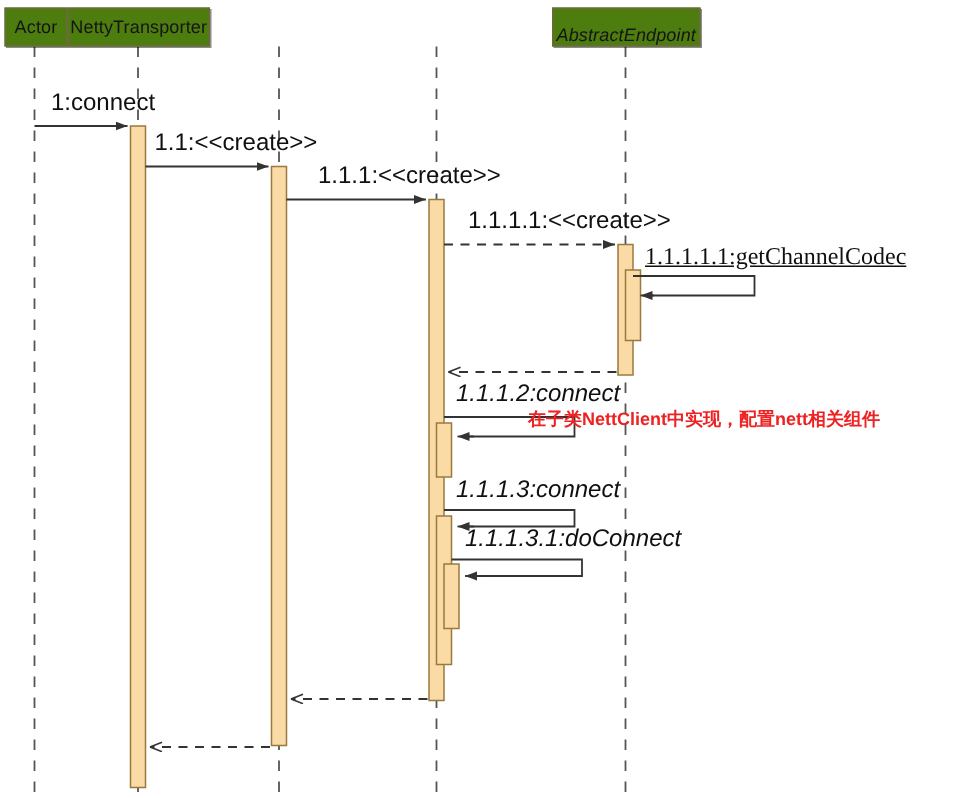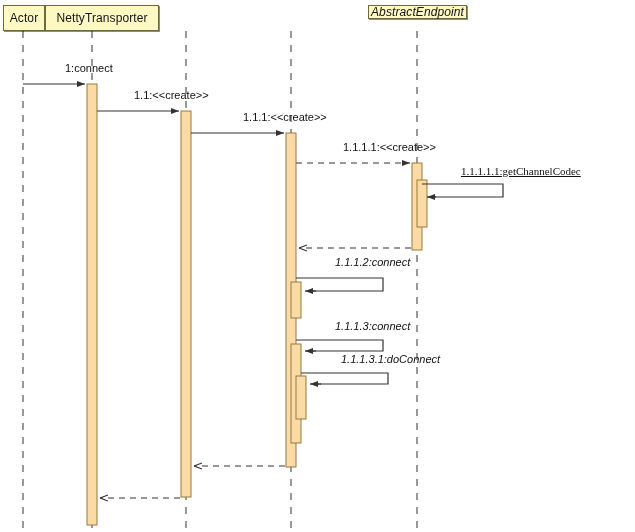--- a/index.html
+++ b/index.html
@@ -24,42 +24,41 @@
     position: absolute;
     left: 0; top: 0;
     width: 635px;
     height: 532px;
     display: block;
   }
   
   .participant-box {
     position: absolute;
     box-sizing: border-box;
-    background: #fef9c3;
+    background: #4d7c0f;
     border: 1px solid #6b6b3a;
     box-shadow: 1px 1px 0 rgba(0,0,0,0.45);
     display: flex;
     align-items: center;
     justify-content: center;
     font-size: 12px;
     color: #151515;
     letter-spacing: 0.1px;
     white-space: nowrap;
   }
   .participant-box.italic {
     font-style: italic;
   }
   
   .msg-label {
     position: absolute;
-    font-size: 11px;
+    font-size: 16px;
     color: #101010;
     white-space: nowrap;
     line-height: 13px;
-    margin-left: 31px;
   }
   .msg-label.italic { font-style: italic; }
   .msg-label.underline { text-decoration: underline; }
   .note-label {
     position: absolute;
     font-size: 12px;
     font-weight: bold;
     color: #ee2222;
     white-space: nowrap;
     line-height: 14px;
@@ -133,30 +132,31 @@
 
       <line x1="285" y1="466" x2="194" y2="466" stroke="#333333" stroke-width="1.2" stroke-dasharray="6,5" marker-end="url(#arrow-open)"></line>
 
       <line x1="180" y1="498" x2="100" y2="498" stroke="#333333" stroke-width="1.2" stroke-dasharray="6,5" marker-end="url(#arrow-open)"></line>
     </g>
   </svg>
 
   <div class="participant-box" style="left:3px;  top:5px;  width:42px;  height:26px;">
     <span>Actor</span>
   </div>
-  <div class="participant-box" style="left:45px; top:5px;  width:114px;  height:26px;">
+  <div class="participant-box" style="left:45px; top:5px;  width:95px;  height:26px;">
     <span>NettyTransporter</span>
   </div>
-  <div class="participant-box italic" style="left:368px; top:5px; width:99px; height:14px;">
+  <div class="participant-box italic" style="left:368px; top:5px; width:99px; height:26px;align-items:flex-end;">
     <span>AbstractEndpoint</span>
   </div>
 
   <div class="msg-label" style="left:34px;  top:62px;">1:connect</div>
   <div class="msg-label" style="left:103px; top:89px;text-align:right;">1.1:&lt;&lt;create&gt;&gt;</div>
   <div class="msg-label" style="left:212px; top:111px;">1.1.1:&lt;&lt;create&gt;&gt;</div>
   <div class="msg-label" style="left:312px; top:141px;">1.1.1.1:&lt;&lt;create&gt;&gt;</div>
   <div class="msg-label underline" style="left:430px; top:165px;font-family:Liberation Serif, serif;">1.1.1.1.1:getChannelCodec</div>
   <div class="msg-label italic" style="left:304px; top:256px;">1.1.1.2:connect</div>
   <div class="msg-label" style="left:304px; top:320px;font-style:italic;">1.1.1.3:connect</div>
   <div class="msg-label italic" style="left:310px; top:353px;">1.1.1.3.1:doConnect</div>
 
+  <div class="note-label" style="left:352px; top:272px;">在子类NettClient中实现，配置nett相关组件</div>
 
 </div>
 
 </body></html>

